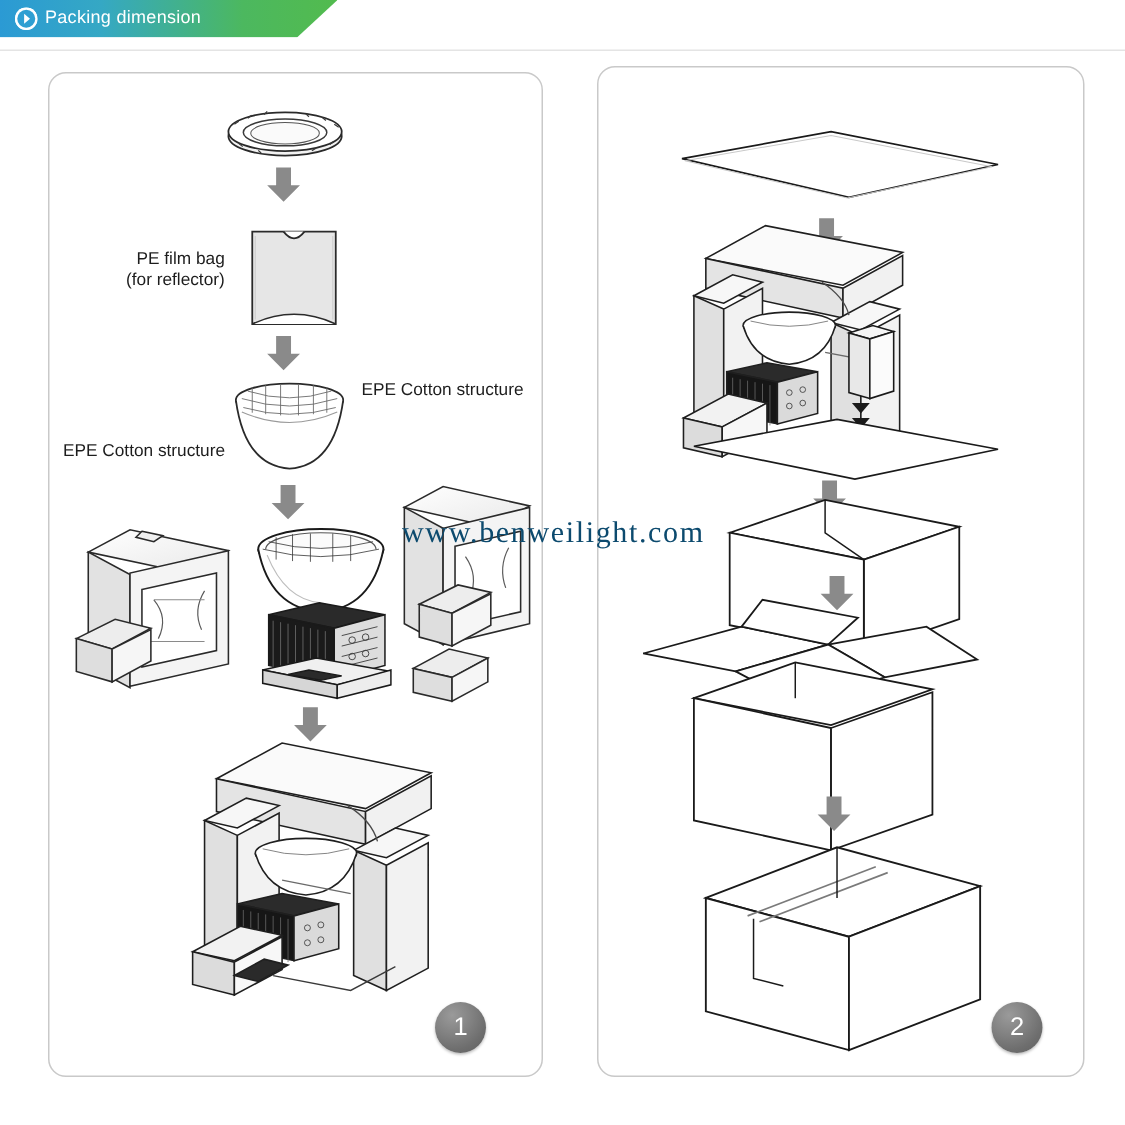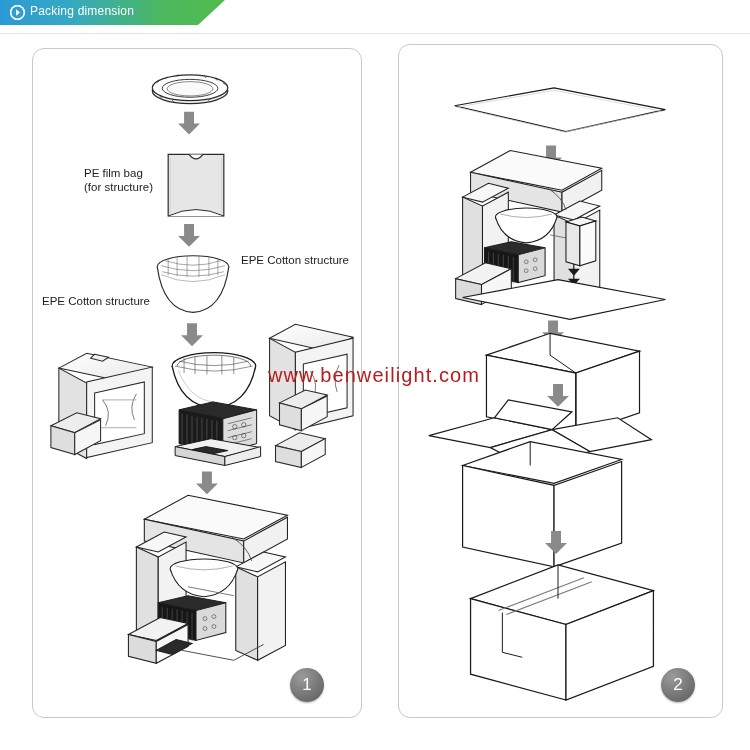--- a/index.html
+++ b/index.html
@@ -35,31 +35,31 @@
     position:absolute;border:1px solid #c9c9c9;border-radius:12px;background:#fff;
     box-sizing:border-box;
   }
   #panel-left{left:32px;top:48px;width:330px;height:670px;}
   #panel-right{left:398px;top:44px;width:325px;height:674px;}
 
   .art{position:absolute;left:0;top:0;width:100%;height:100%;}
 
   
   .lbl{
-    position:absolute;font-size:11.5px;color:#1d1d1d;line-height:14px;white-space:nowrap;
+    position:absolute;font-size:11.5px;color:#1d1d1d;line-height:14px;white-space:nowrap;text-align:right;
   }
   #lbl-pe{left:84px;top:166px;}
   #lbl-epe-left{left:42px;top:294px;}
   #lbl-epe-right{left:241px;top:253px;}
 
   
   .watermark{
-    position:absolute;left:268px;top:364px;
-    font-family:Liberation Sans, sans-serif;
-    font-size:20px;color:#b91c1c;letter-spacing:1.1px;
+    position:absolute;left:268px;top:344px;
+    font-family:Liberation Serif, serif;
+    font-size:20px;color:#0c4a6e;letter-spacing:1.1px;
     white-space:nowrap;z-index:40;font-weight:400;
   }
 
   
   .step{
     position:absolute;width:34px;height:34px;border-radius:50%;
     background:radial-gradient(circle at 34% 26%,#9a9a9a 0%,#828282 38%,#6e6e6e 68%,#5e5e5e 100%);
     box-shadow:0 1px 2px rgba(0,0,0,.28);
     color:#fff;font-size:17px;line-height:34px;text-align:center;
   }
@@ -234,21 +234,21 @@
         <path d="M200 490 q16 10 20 24" stroke="#4a4a4a" stroke-width=".9" fill="none"></path>
         <path d="M150 604 l52 10 l30 -16" fill="none" stroke="#3a3a3a" stroke-width=".9"></path>
       </g>
     </g>
   </svg>
 
 </div>
 
 <div class="lbl" id="lbl-pe">
   <span>PE film bag</span><br>
-  <span>(for structure)</span>
+  <span>(for reflector)</span>
 </div>
 <div class="lbl" id="lbl-epe-left">EPE Cotton structure</div>
 <div class="lbl" id="lbl-epe-right">EPE Cotton structure</div>
 
 <div class="panel" id="panel-right">
 
   <svg class="art" viewBox="0 0 325 674">
     <g stroke="#1a1a1a" fill="none" stroke-width="1">
 
       <g>

